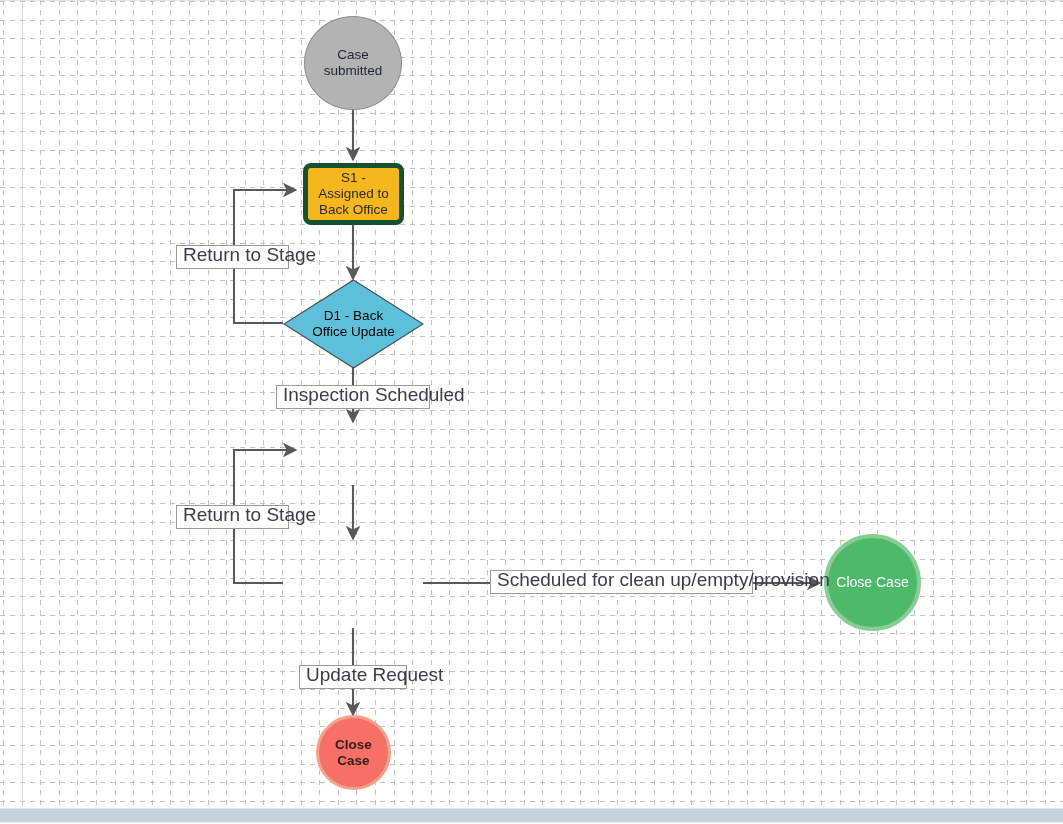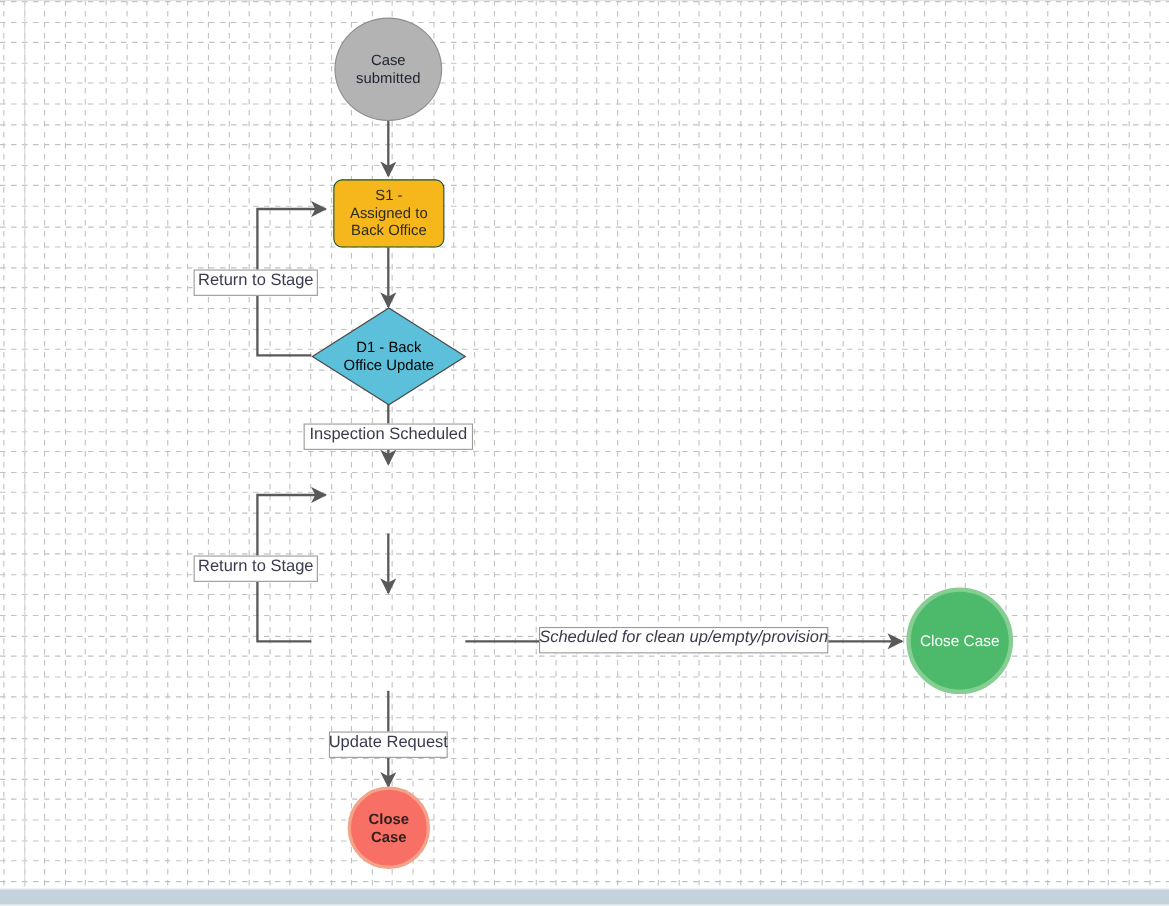--- a/index.html
+++ b/index.html
@@ -93,21 +93,21 @@
   .node-start {
     border-radius: 50%;
     background: #b3b3b3;
     border: 1px solid #8c8c8c;
     color: #1f2430;
     font-size: 13.5px;
   }
   .node-stage {
     border-radius: 8px;
     background: #f5b71b;
-    border: 1px solid #14532d;
+    border: 5px solid #14532d;
     color: #2b2b20;
     font-size: 13.5px;
   }
   .node-decision {
     background: transparent;
     color: #000000;
     font-size: 13.5px;
   }
   .diamond-svg {
     position: absolute;
@@ -133,27 +133,26 @@
     font-weight: bold;
   }
 
   
   .edge-label {
     position: absolute;
     box-sizing: border-box;
     background: #ffffff;
     border: 1px solid #9a9a9a;
     color: #3b3b4f;
-    font-size: 15px;
+    font-size: 19px;
     line-height: 1;
     padding: 0 6px 5px 6px;
     white-space: nowrap;
     display: flex;
     align-items: center;
-    justify-content: center;
   }
 </style>
 </head>
 <body>
 
 <div id="canvas-root">
 
   <div id="grid-background" style="background-image: none;"><svg width="1063" height="806" viewBox="0 0 1063 806">
         <line x1="3.5" y1="0" x2="3.5" y2="806" stroke="#c2c2c2" stroke-width="1" stroke-dasharray="5 5"></line>
         <line x1="22.5" y1="0" x2="22.5" y2="806" stroke="#c2c2c2" stroke-width="1" stroke-dasharray="5 5"></line>
@@ -322,21 +321,21 @@
   </div>
 
   <div class="edge-label" style="left:276px; top:385px; width:154px; height:24px;">
     <span>Inspection Scheduled</span>
   </div>
 
   <div class="edge-label" style="left:176px; top:505px; width:113px; height:24px;">
     <span>Return to Stage</span>
   </div>
 
-  <div class="edge-label" style="left:490px; top:570px; width:263px; height:24px;font-style:italic;">
+  <div class="edge-label" style="left:490px; top:570px; width:263px; height:24px;">
     <span>Scheduled for clean up/empty/provision</span>
   </div>
 
   <div class="edge-label" style="left:299px; top:665px; width:108px; height:24px;">
     <span>Update Request</span>
   </div>
 
   <div id="bottom-scrollbar">
     <div id="bottom-scrollbar-thumb"></div>
   </div>

